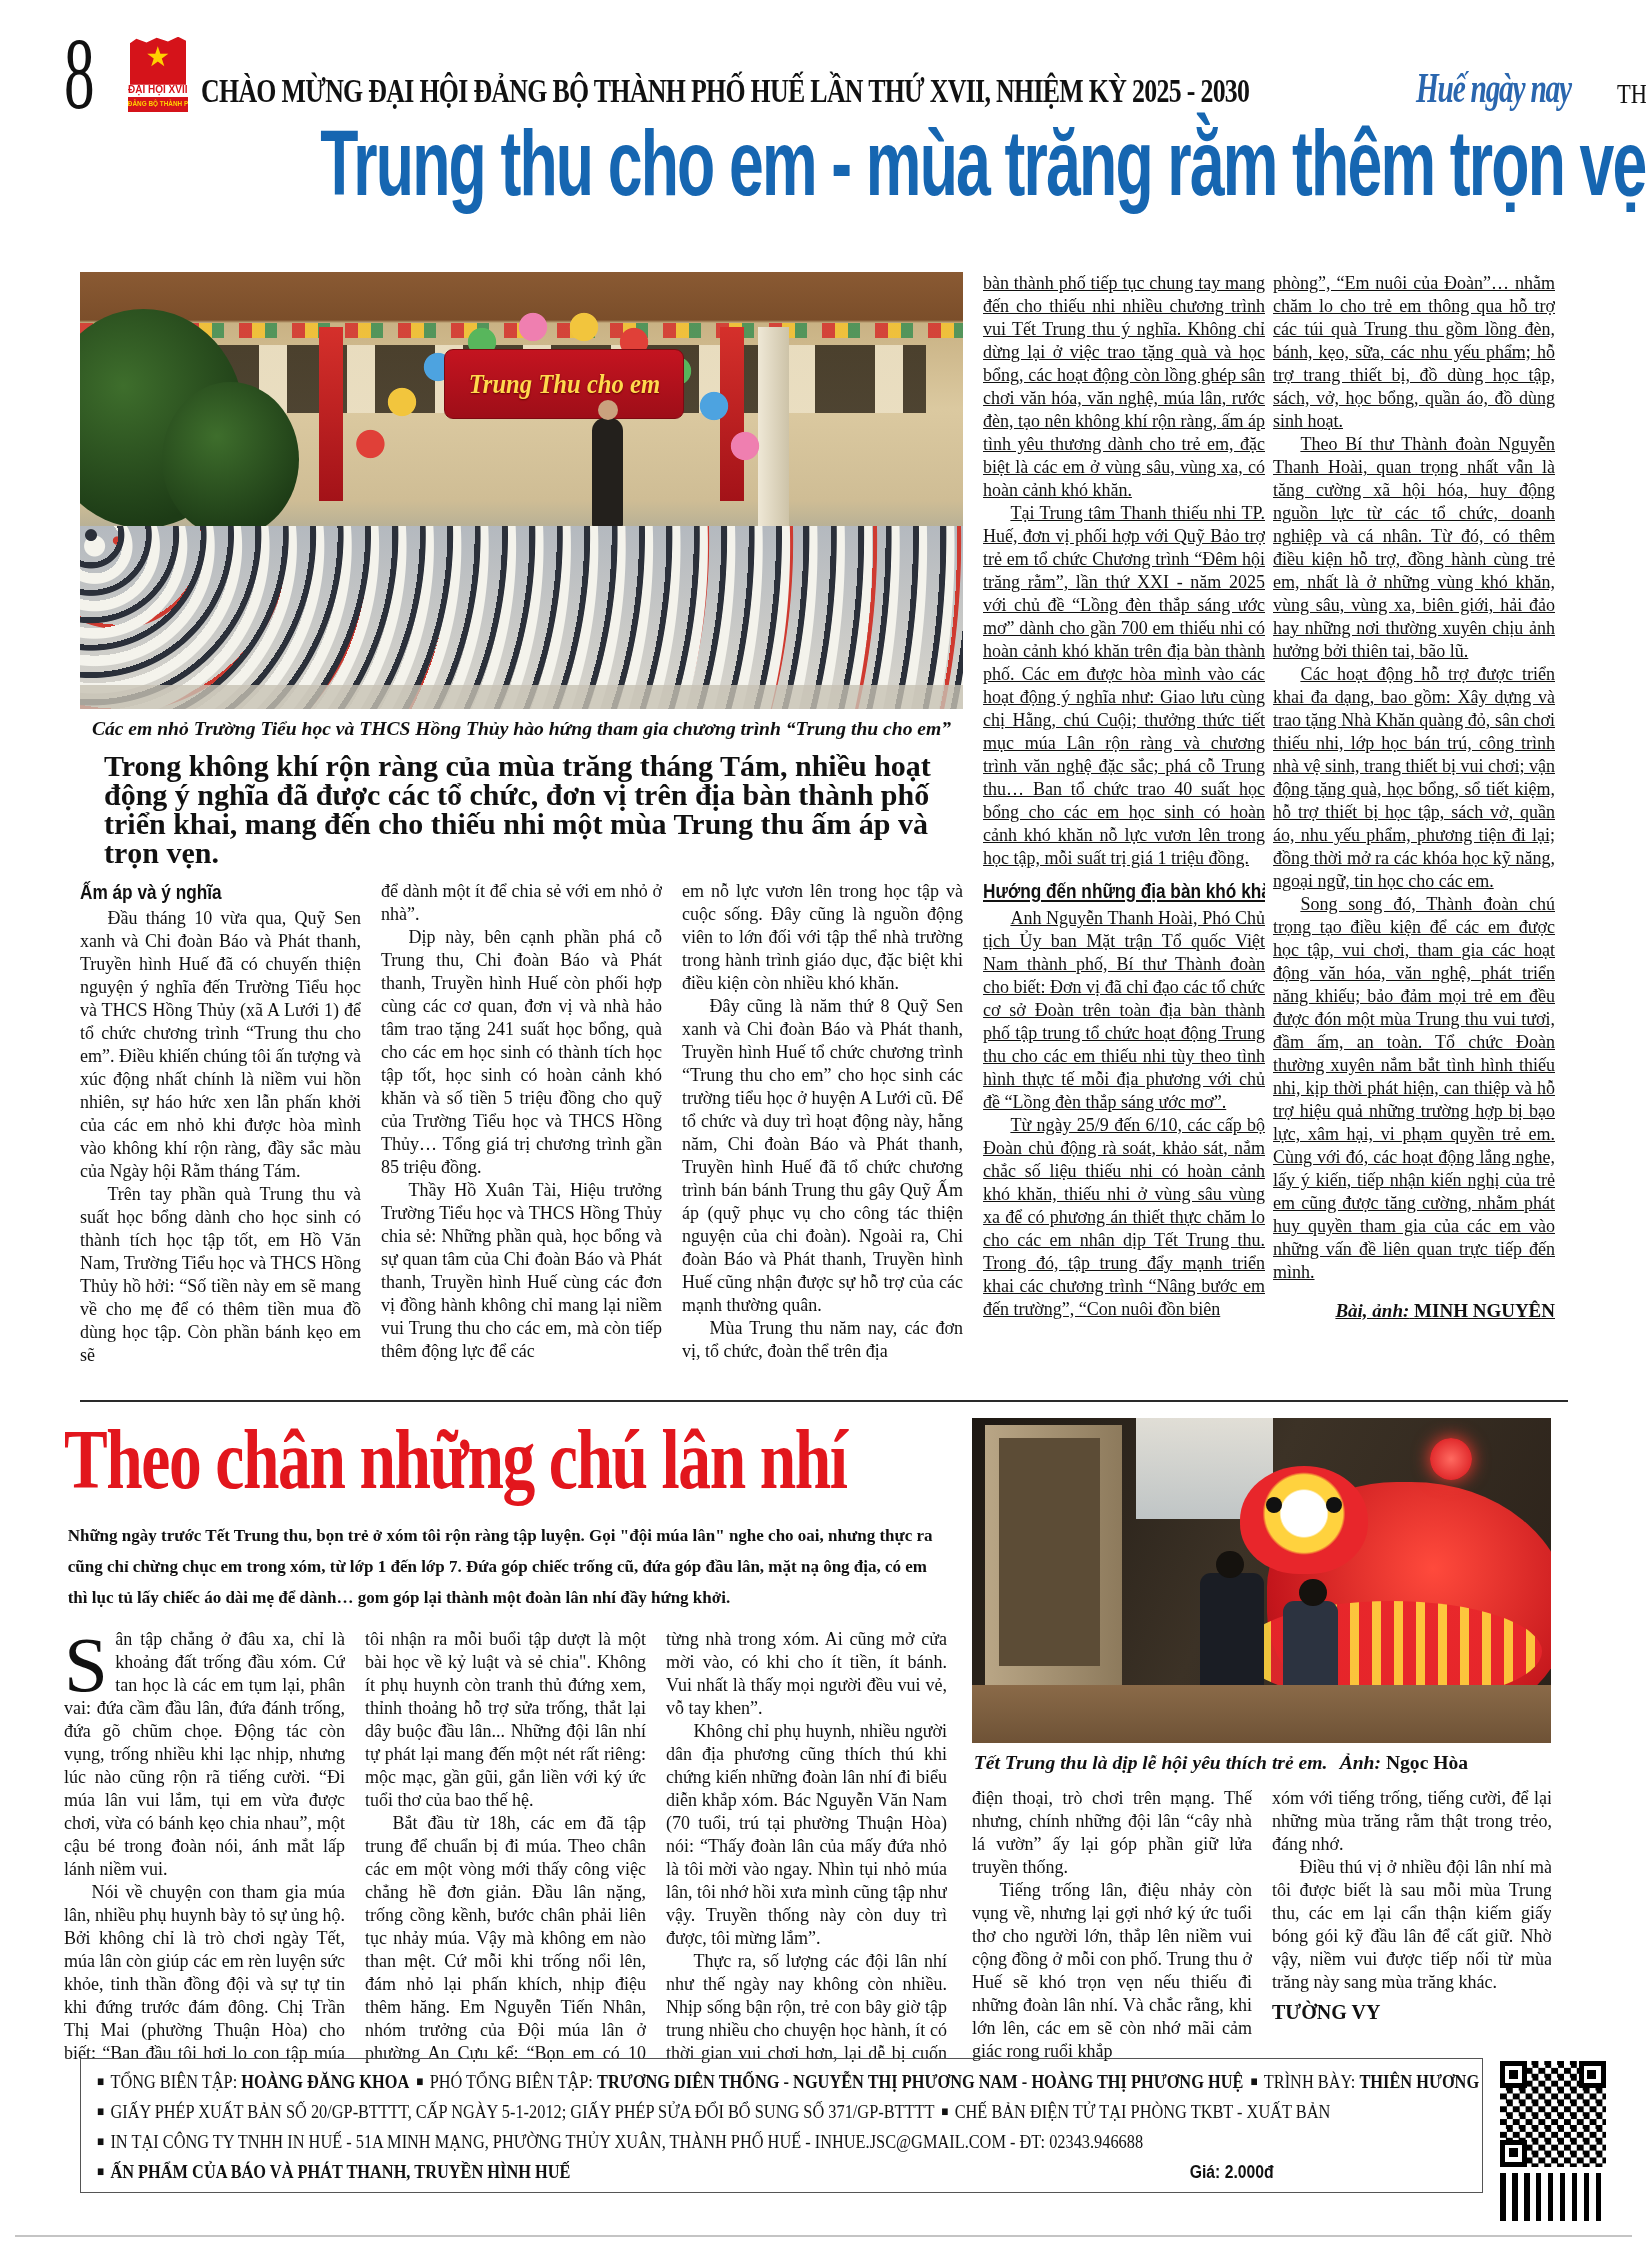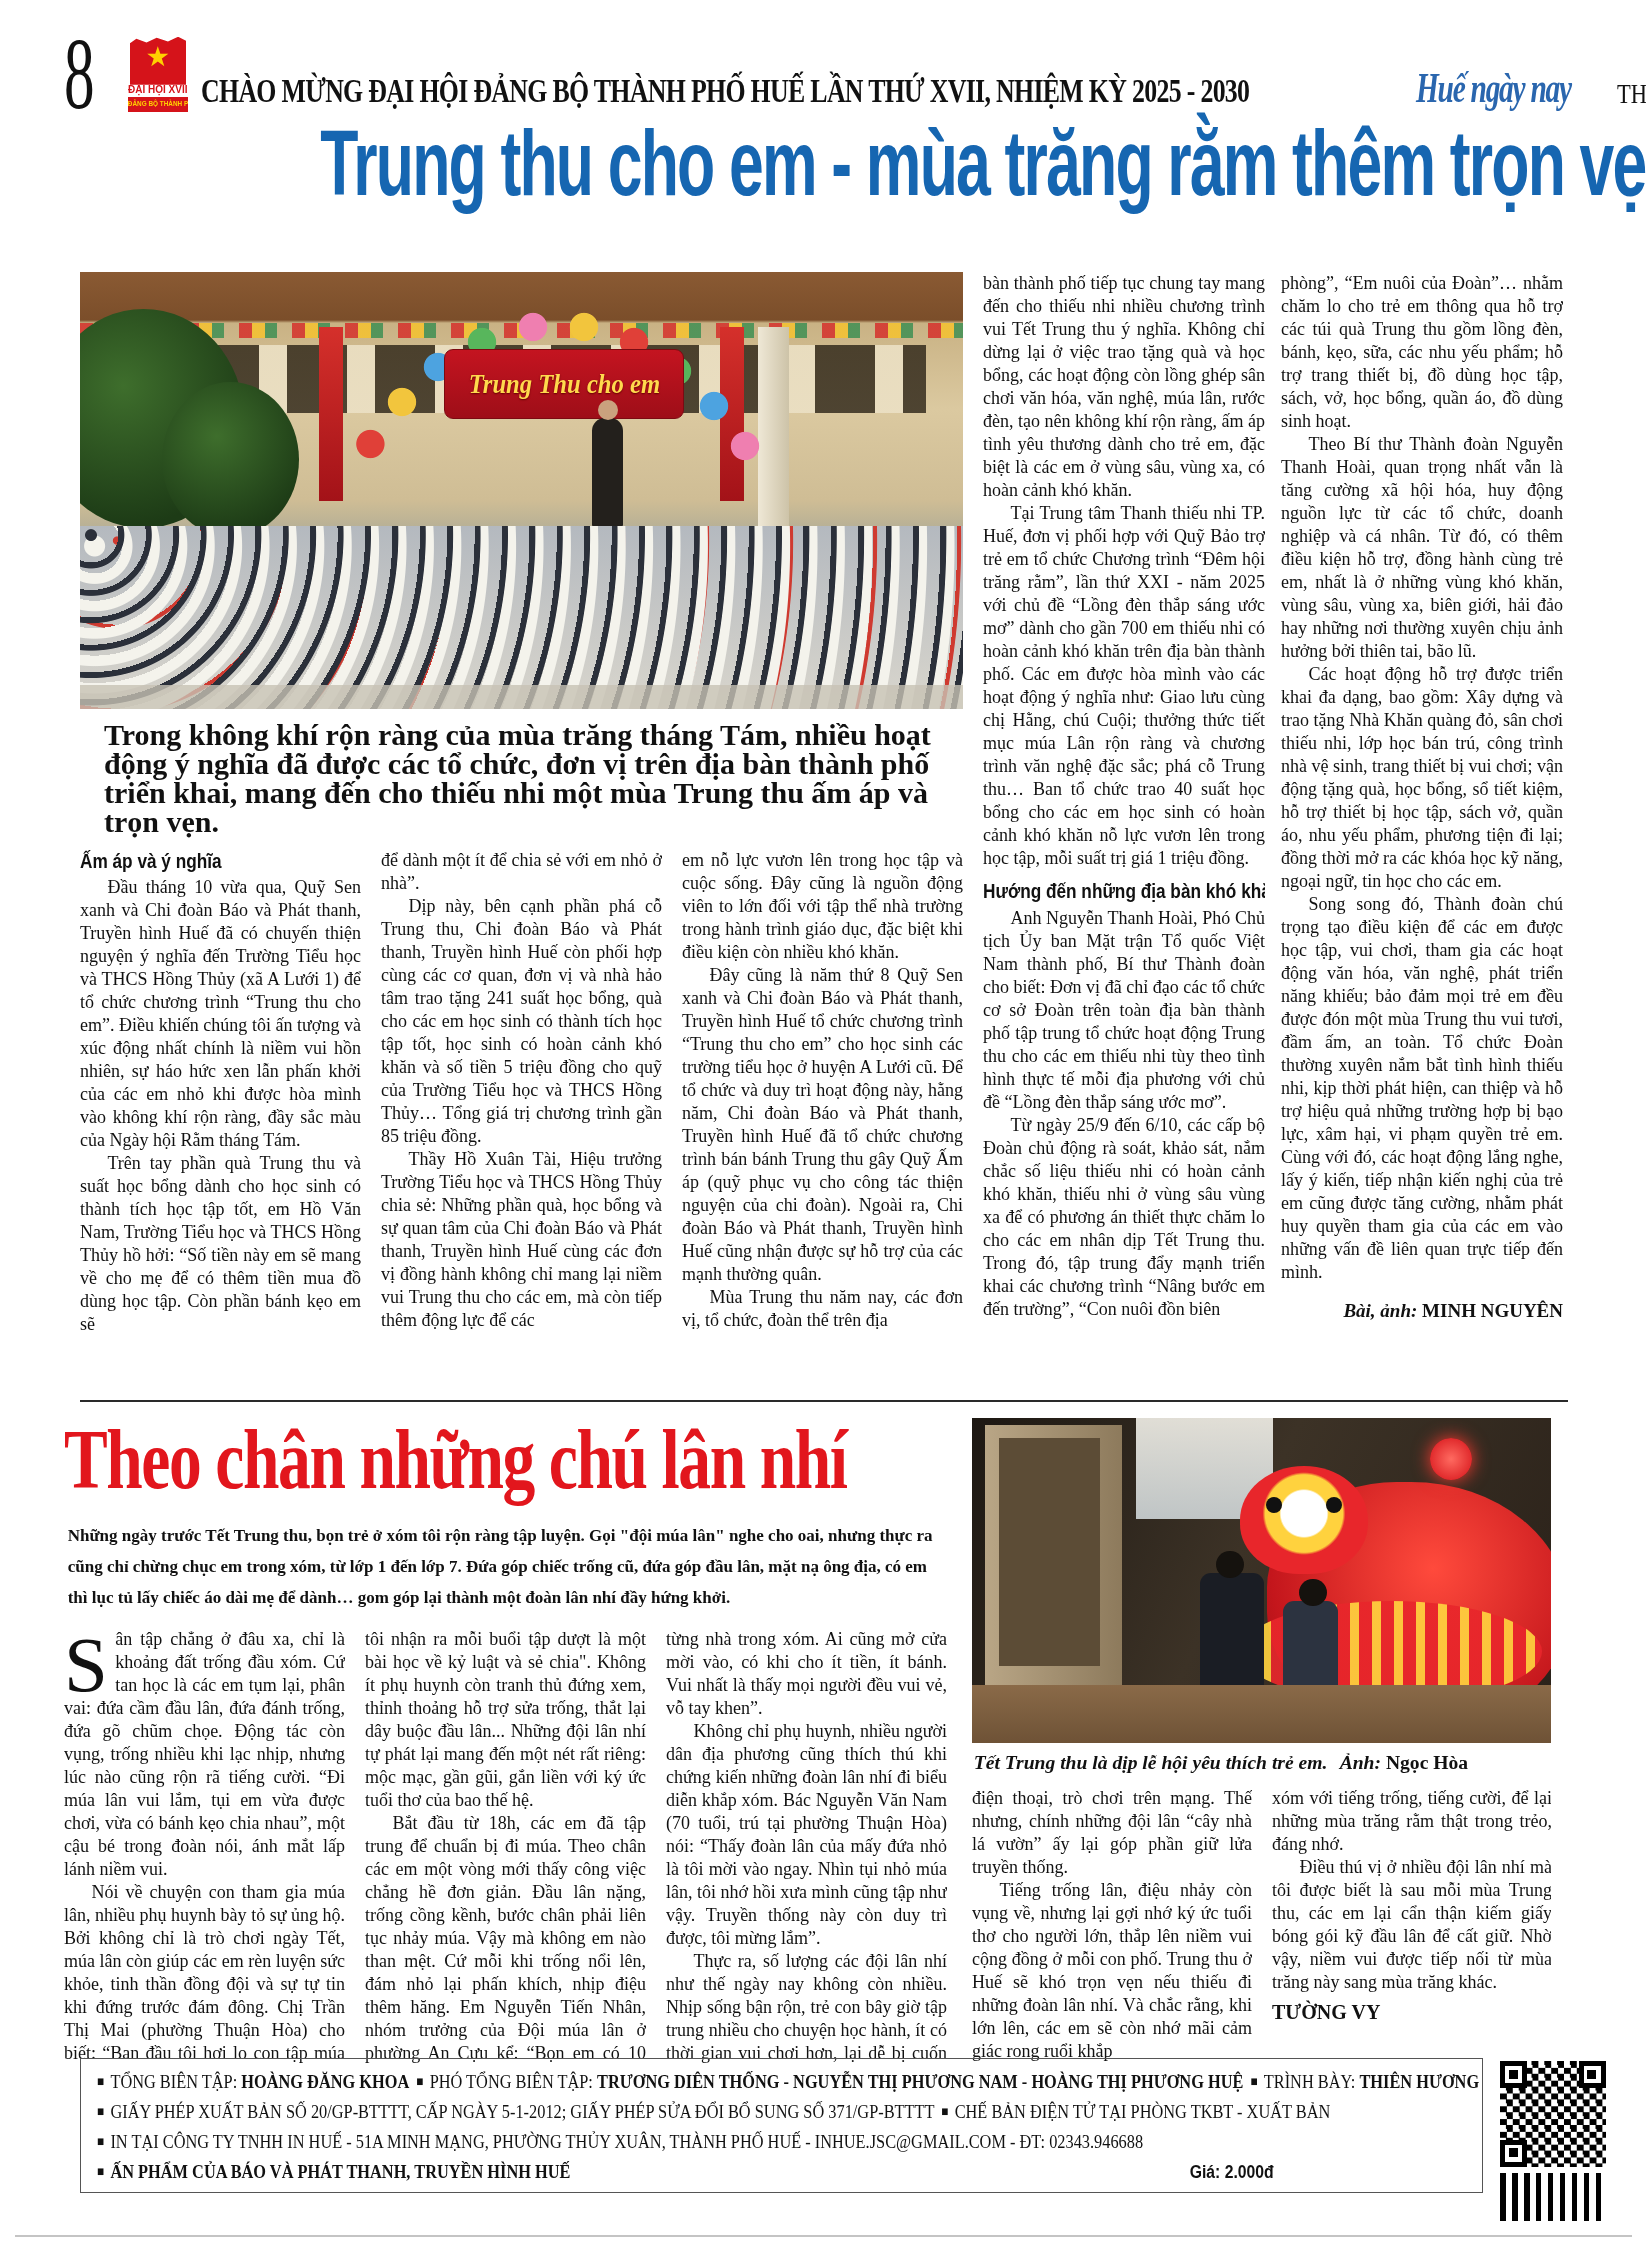--- a/index.html
+++ b/index.html
@@ -22,21 +22,21 @@
   .mast{font-style:italic;font-weight:700;font-size:42px;color:#2a66ae;letter-spacing:-1.8px;
       transform:scaleX(.7);transform-origin:left bottom;white-space:nowrap;margin:0 0 1.8px -164px;}
   .idate{font-size:26.5px;white-space:nowrap;transform:scaleX(.85);transform-origin:left bottom;margin:0 0 3.7px -20px;}
   
   .h1wrap{position:absolute;top:115px;left:0;width:100%;text-align:center;}
   .h1wrap span{display:inline-block;color:#1666b1;font-family:"Liberation Sans",sans-serif;font-weight:700;
       font-size:92px;line-height:1.05;letter-spacing:-2.7px;transform:scaleX(.68);transform-origin:center;white-space:nowrap;}
   
   .a1{position:absolute;top:272px;left:80px;width:1488px;display:flex;gap:20px;}
   .a1L{width:883px;flex:0 0 auto;}
-  .a1R{width:585px;flex:0 0 auto;display:flex;gap:16px;height:1107px;overflow:hidden;}
+  .a1R{width:585px;flex:0 0 auto;display:flex;gap:8px;height:1107px;overflow:hidden;text-decoration:underline;}
   .col{width:281px;flex:0 0 auto;font-size:18px;line-height:23px;text-align:justify;overflow:hidden;}
   .a1R .col{width:282px;height:1107px;}
   .col p{margin:0;text-indent:27.4px;}
   .col p.cont{text-indent:0;}
   h3.sub{font-family:"Liberation Sans",sans-serif;font-weight:700;font-size:21px;margin:0 0 4.6px;
       transform:scaleX(.82);transform-origin:left center;white-space:nowrap;}
   h3.sub2{margin-top:9.1px;}
   .cap1{padding:9.1px 0 0;text-align:center;font-style:italic;font-weight:700;font-size:19.6px;}
   .lede1{margin:11px 0 0 24px;font-weight:700;font-size:30px;line-height:29px;text-align:left;width:841px;}
   .cols3{margin-top:12.8px;display:flex;gap:20px;height:514px;overflow:hidden;}
@@ -169,20 +169,21 @@
         <div class="pillar"></div>
         <div class="balloons"></div>
         <div class="pbanner">
           <span>Trung Thu cho em</span>
         </div>
         <div class="speaker"></div>
         <div class="crowd"></div>
         <div class="floor1"></div>
       </div>
 
+      <div class="cap1">Các em nhỏ Trường Tiểu học và THCS Hồng Thủy hào hứng tham gia chương trình “Trung thu cho em”</div>
       <div class="lede1">Trong không khí rộn ràng của mùa trăng tháng Tám, nhiều hoạt động ý nghĩa đã được các tổ chức, đơn vị trên địa bàn thành phố triển khai, mang đến cho thiếu nhi một mùa Trung thu ấm áp và trọn vẹn.</div>
 
       <div class="cols3">
         <div class="col">
           <h3 class="sub">Ấm áp và ý nghĩa</h3>
           <p>Đầu tháng 10 vừa qua, Quỹ Sen xanh và Chi đoàn Báo và Phát thanh, Truyền hình Huế đã có chuyến thiện nguyện ý nghĩa đến Trường Tiểu học và THCS Hồng Thủy (xã A Lưới 1) để tổ chức chương trình “Trung thu cho em”. Điều khiến chúng tôi ấn tượng và xúc động nhất chính là niềm vui hồn nhiên, sự háo hức xen lẫn phấn khởi của các em nhỏ khi được hòa mình vào không khí rộn ràng, đầy sắc màu của Ngày hội Rằm tháng Tám.</p>
           <p>Trên tay phần quà Trung thu và suất học bổng dành cho học sinh có thành tích học tập tốt, em Hồ Văn Nam, Trường Tiểu học và THCS Hồng Thủy hồ hởi: “Số tiền này em sẽ mang về cho mẹ để có thêm tiền mua đồ dùng học tập. Còn phần bánh kẹo em sẽ</p>
         </div>
         <div class="col">
           <p class="cont">để dành một ít để chia sẻ với em nhỏ ở nhà”.</p>

